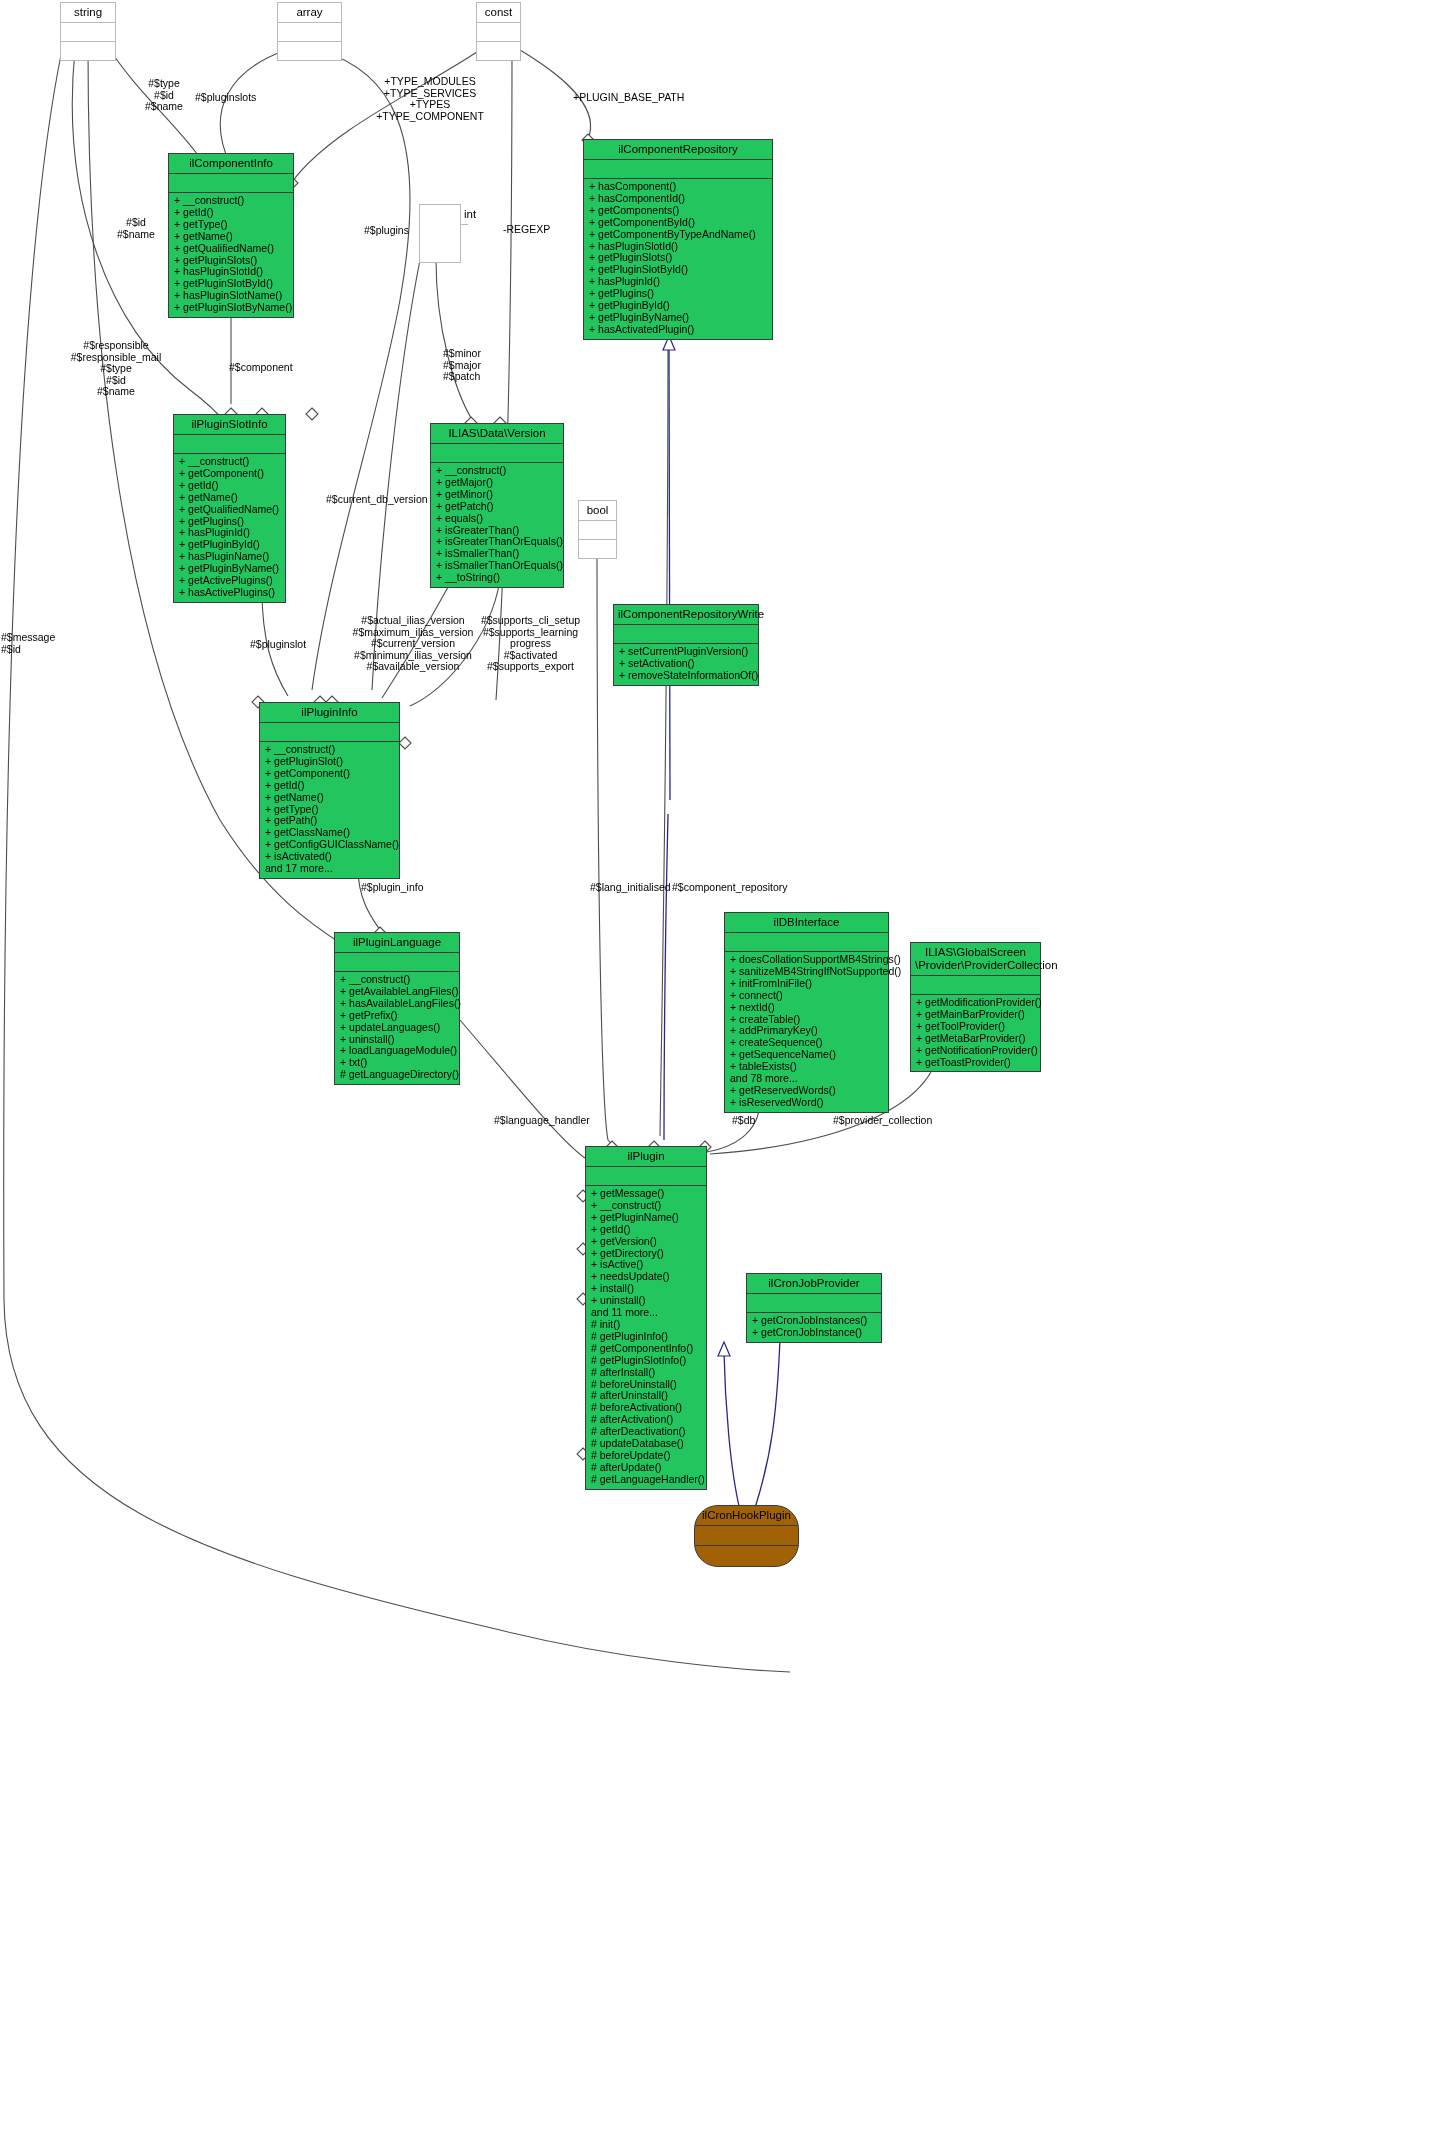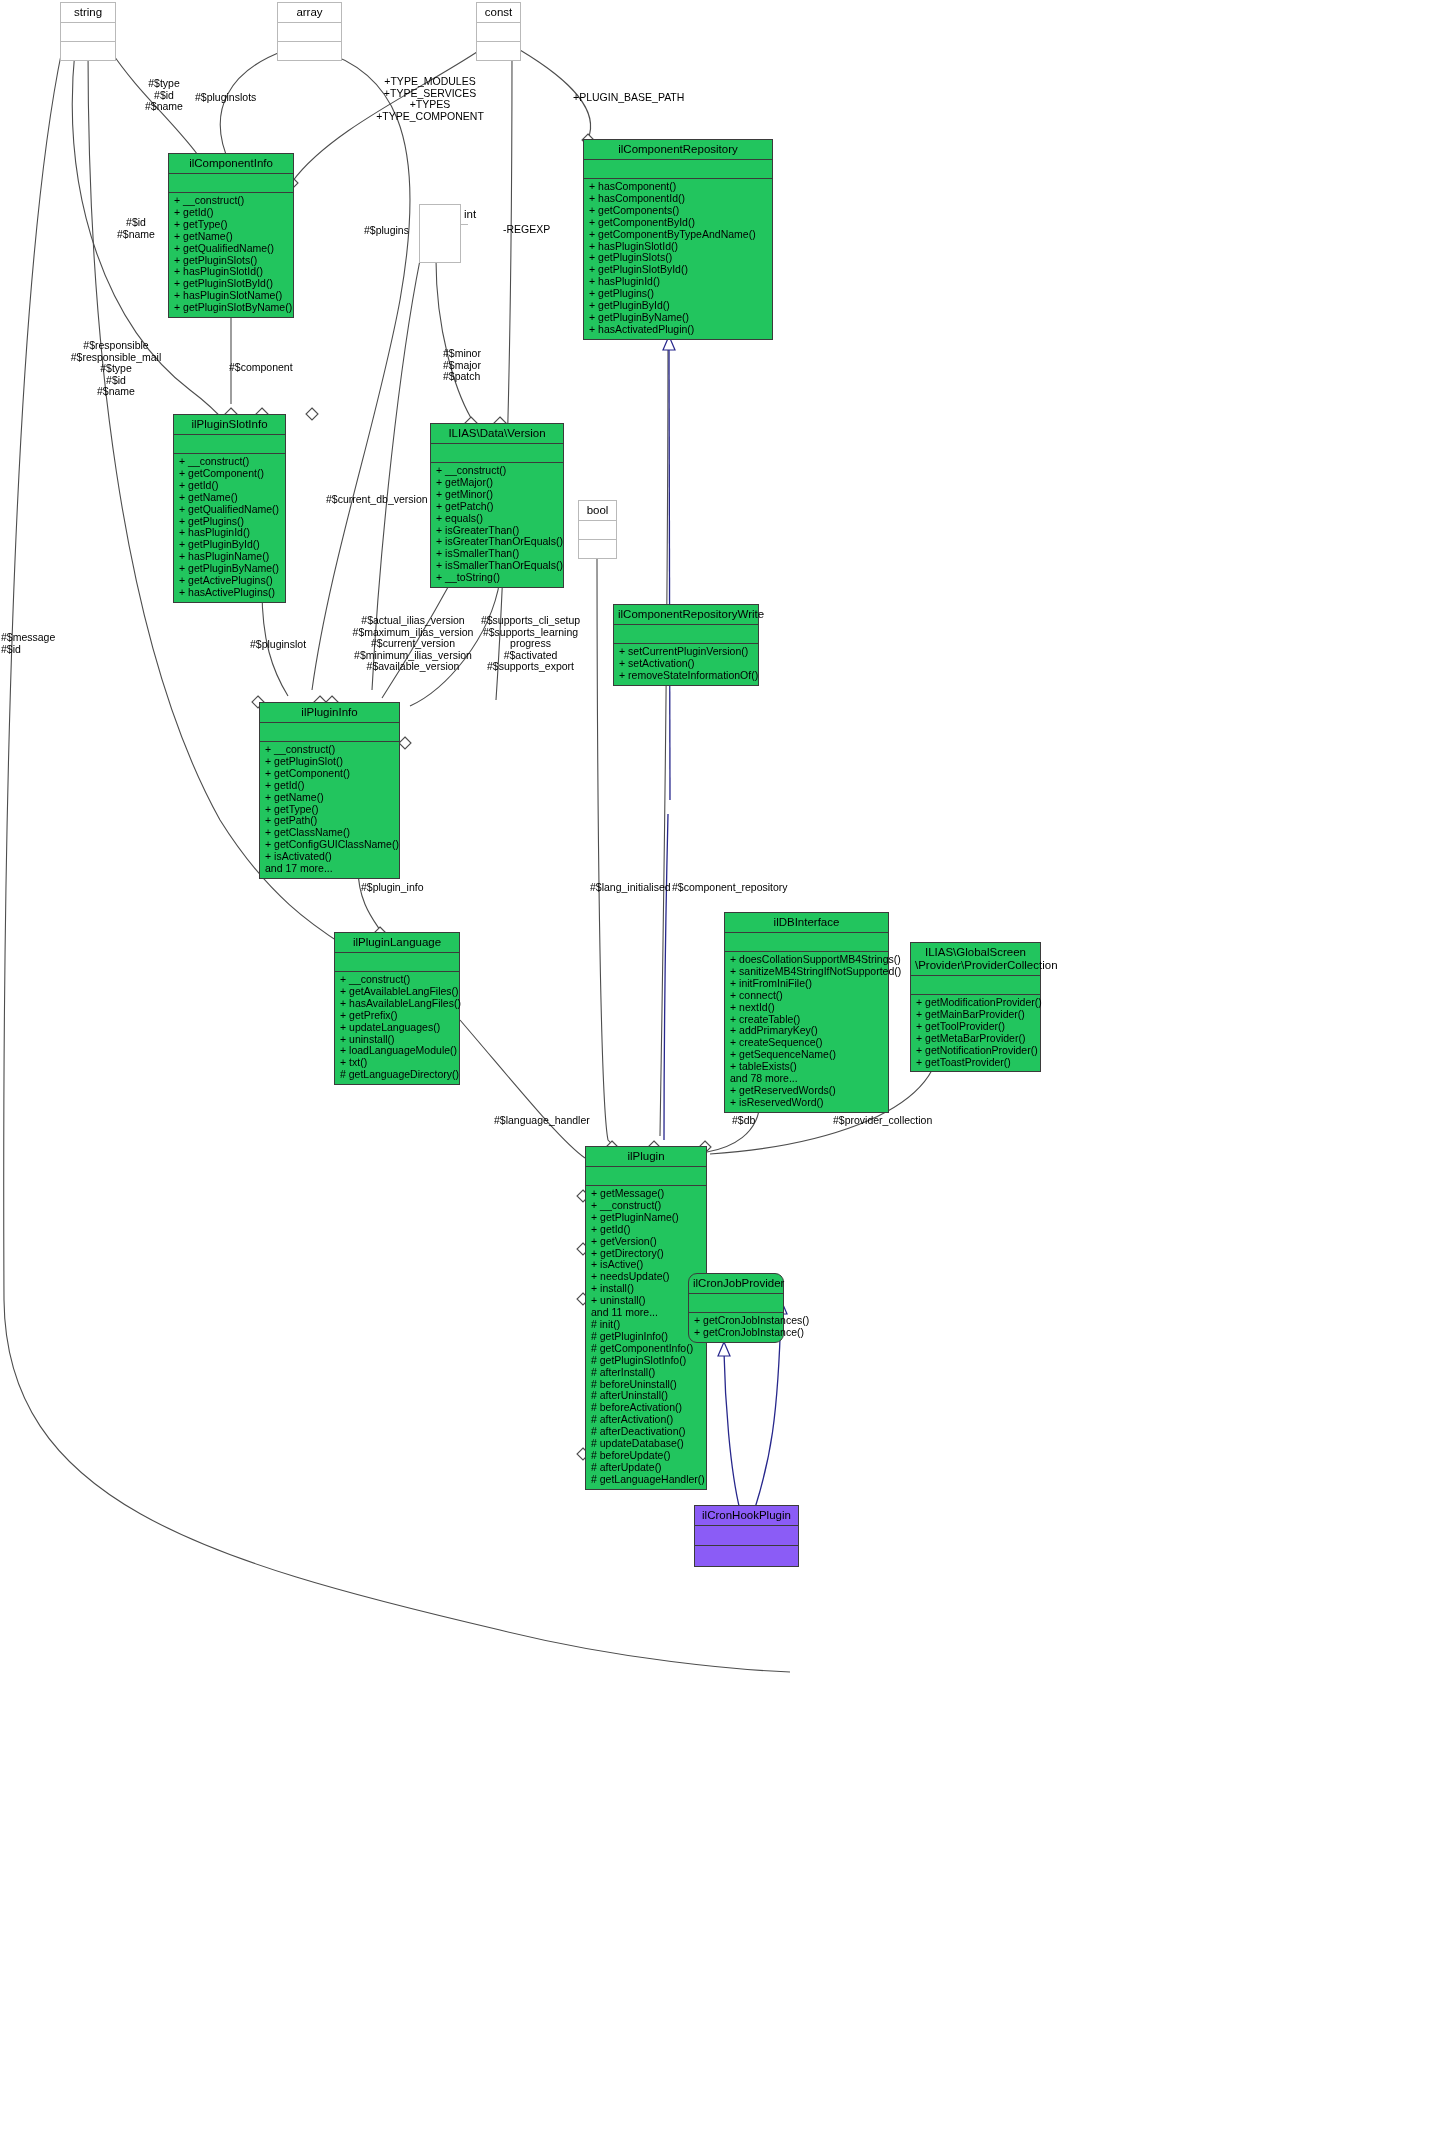--- a/index.html
+++ b/index.html
@@ -12,21 +12,21 @@
   .uml .attrs{min-height:14px;border-bottom:1px solid #3b3b3b;padding:2px 4px;}
   .uml .ops{padding:2px 5px 3px;}
   .uml .ops div{font-size:10.5px;line-height:11.9px;white-space:nowrap;color:#000;}
 
   
   .typebox{position:absolute;background:#fff;border:1px solid #b9b9b9;box-sizing:border-box;}
   .typebox .title{font-size:11.5px;text-align:center;padding:3px 4px;border-bottom:1px solid #b9b9b9;line-height:13px;color:#000;}
   .typebox .r1{height:18px;border-bottom:1px solid #b9b9b9;}
   .typebox .r2{height:18px;}
 
-  .highlight{background:#8b5cf6;}
+  .highlight{background:#a16207;border-radius:24px;}
   .highlight .title{border-bottom:1px solid #3b3b3b;}
   .highlight .attrs{border-bottom:1px solid #3b3b3b;}
 
   .lbl{position:absolute;font-size:10.5px;line-height:11.6px;color:#000;white-space:nowrap;}
   .lbl.c{text-align:center;}
   .lbl.r{text-align:center;}
 </style>
 </head>
 <body>
 
@@ -330,21 +330,21 @@
       <div># beforeActivation()</div>
       <div># afterActivation()</div>
       <div># afterDeactivation()</div>
       <div># updateDatabase()</div>
       <div># beforeUpdate()</div>
       <div># afterUpdate()</div>
       <div># getLanguageHandler()</div>
     </div>
   </div>
 
-  <div class="uml" style="left:688px;top:1273px;width:96px;border-radius:9px;">
+  <div class="uml" style="left:746px;top:1273px;width:136px;">
     <div class="title">ilCronJobProvider</div>
     <div class="attrs"></div>
     <div class="ops">
       <div>+ getCronJobInstances()</div>
       <div>+ getCronJobInstance()</div>
     </div>
   </div>
 
   <div class="uml highlight" style="left:694px;top:1505px;width:105px;">
     <div class="title">ilCronHookPlugin</div>

